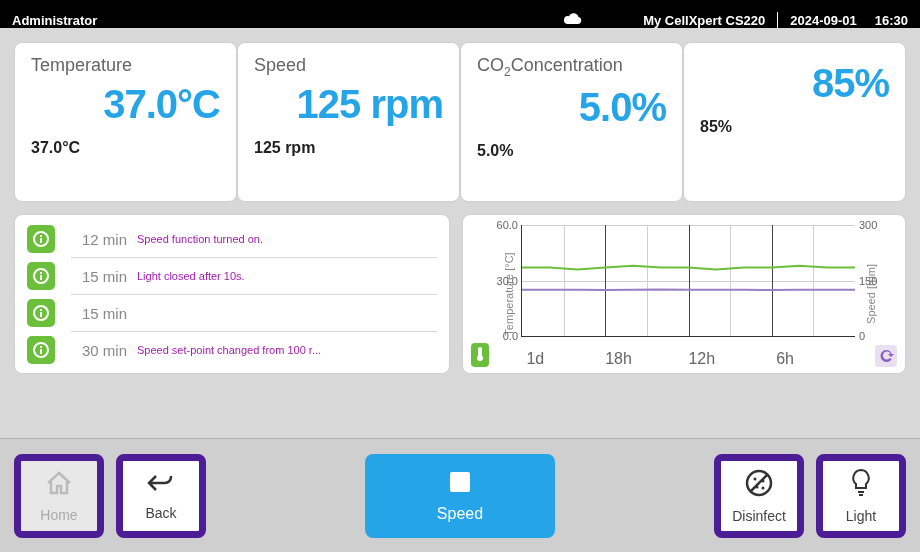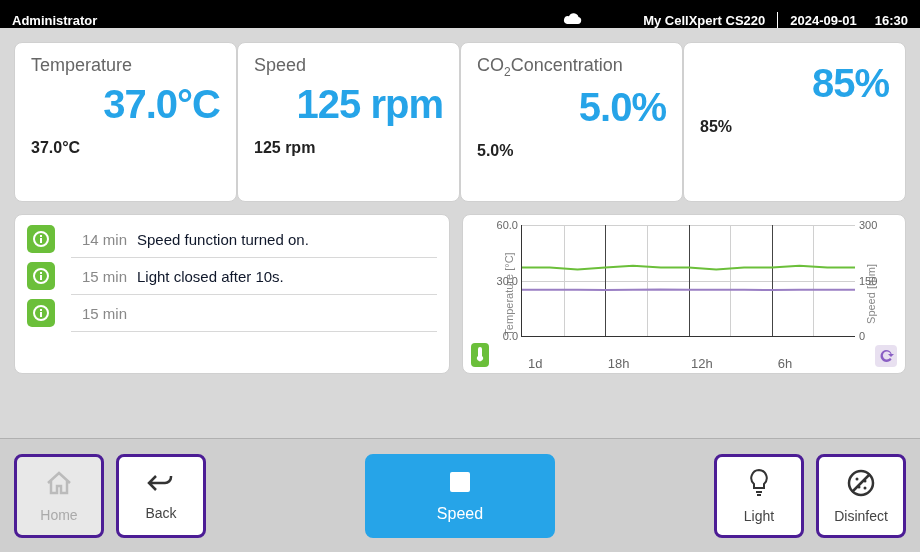--- a/index.html
+++ b/index.html
@@ -21,36 +21,36 @@
   .card-title sub{font-size:12px}
   .card-value{color:#26a4e8;font-size:40px;font-weight:bold;text-align:right;margin-top:6px;letter-spacing:-1px}
   .card-set{color:#222;font-weight:bold;font-size:16px;margin-top:12px}
   
   .row2{display:flex;gap:12px;margin-top:12px}
   .eventlog{flex:1;background:#fff;border:1px solid #d0d0d0;border-radius:8px;padding:6px 0;height:160px}
   .ev-row{display:flex;align-items:center;height:36px;padding:0 12px}
   .ev-divider{height:1px;background:#d8d8d8;margin-left:56px;margin-right:12px}
   .ev-icon{width:28px;height:28px;background:#6bbf3a;border-radius:5px;display:flex;align-items:center;justify-content:center;margin-right:12px}
   .ev-time{color:#888;font-size:15px;width:60px;text-align:right;margin-right:10px}
-  .ev-msg{color:#0f172a;font-size:15px;white-space:nowrap;overflow:hidden;text-overflow:ellipsis;flex:1}
+  .ev-msg{color:#a21caf;font-size:11px;white-space:nowrap;overflow:hidden;text-overflow:ellipsis;flex:1}
   .chartcard{flex:1;background:#fff;border:1px solid #d0d0d0;border-radius:8px;height:160px;position:relative;padding:6px 4px}
   
   .ylab-l{position:absolute;left:4px;top:50%;transform:translateY(-50%) rotate(-90deg);transform-origin:center;color:#888;font-size:11px;white-space:nowrap}
   .ylab-r{position:absolute;right:4px;top:50%;transform:translateY(-50%) rotate(-90deg);transform-origin:center;color:#888;font-size:11px;white-space:nowrap}
   .plot{position:absolute;left:58px;right:50px;top:10px;height:112px;border-left:1px solid #333;border-bottom:1px solid #333}
   .hgrid,.vgrid{position:absolute;background:#d0d0d0}
   .vmajor{position:absolute;width:1px;background:#444;top:0;bottom:0}
   .yt{position:absolute;right:100%;padding-right:4px;font-size:11px;color:#666;transform:translateY(-50%)}
   .yt-r{position:absolute;left:100%;padding-left:4px;font-size:11px;color:#666;transform:translateY(-50%)}
-  .xt{position:absolute;top:100%;padding-top:20px;font-size:13px;color:#666;transform:translateX(-50%)}
+  .xt{position:absolute;top:100%;padding-top:14px;font-size:16px;color:#666;transform:translateX(-50%)}
   .badge-temp{position:absolute;left:8px;bottom:6px;width:18px;height:24px;background:#6bbf3a;border-radius:4px;display:flex;align-items:center;justify-content:center}
   .badge-speed{position:absolute;right:8px;bottom:6px;width:22px;height:22px;background:#e8e0f0;border-radius:4px;display:flex;align-items:center;justify-content:center}
   
   .toolbar{position:absolute;left:0;right:0;bottom:0;height:114px;background:#cfcfcf;border-top:1px solid #b0b0b0;display:flex;align-items:center;padding:0 14px;gap:12px}
-  .tbtn{background:#fff;border:3px solid #4c1d95;border-radius:8px;width:90px;height:84px;display:flex;flex-direction:column;align-items:center;justify-content:center;gap:6px;cursor:pointer}
+  .tbtn{background:#fff;border:7px solid #4c1d95;border-radius:8px;width:90px;height:84px;display:flex;flex-direction:column;align-items:center;justify-content:center;gap:6px;cursor:pointer}
   .tbtn.disabled{background:#e8e8e8;color:#aaa;cursor:default}
   .tbtn-label{font-size:14px;color:#444}
   .tbtn.disabled .tbtn-label{color:#aaa}
   .tbtn.primary{background:#26a4e8;border-color:#26a4e8;width:190px}
   .tbtn.primary .tbtn-label{color:#fff;font-size:16px}
   .tspacer{flex:1}
 </style>
 </head>
 <body>
 
@@ -96,21 +96,21 @@
 
     <div class="eventlog">
       <div class="ev-row">
         <span class="ev-icon">
             <svg width="16" height="16" viewBox="0 0 16 16">
               <circle cx="8" cy="8" r="7" fill="none" stroke="#fff" stroke-width="2"></circle>
               <rect x="7" y="7" width="2" height="5" fill="#fff"></rect>
               <rect x="7" y="4" width="2" height="2" fill="#fff"></rect>
             </svg>
           </span>
-        <span class="ev-time">14 min</span>
+        <span class="ev-time">12 min</span>
         <span class="ev-msg">Speed function turned on.</span>
       </div>
       <div class="ev-divider"></div>
       <div class="ev-row">
         <span class="ev-icon">
             <svg width="16" height="16" viewBox="0 0 16 16">
               <circle cx="8" cy="8" r="7" fill="none" stroke="#fff" stroke-width="2"></circle>
               <rect x="7" y="7" width="2" height="5" fill="#fff"></rect>
               <rect x="7" y="4" width="2" height="2" fill="#fff"></rect>
             </svg>
@@ -123,20 +123,31 @@
         <span class="ev-icon">
             <svg width="16" height="16" viewBox="0 0 16 16">
               <circle cx="8" cy="8" r="7" fill="none" stroke="#fff" stroke-width="2"></circle>
               <rect x="7" y="7" width="2" height="5" fill="#fff"></rect>
               <rect x="7" y="4" width="2" height="2" fill="#fff"></rect>
             </svg>
           </span>
         <span class="ev-time">15 min</span>
       </div>
       <div class="ev-divider"></div>
+      <div class="ev-row">
+        <span class="ev-icon">
+            <svg width="16" height="16" viewBox="0 0 16 16">
+              <circle cx="8" cy="8" r="7" fill="none" stroke="#fff" stroke-width="2"></circle>
+              <rect x="7" y="7" width="2" height="5" fill="#fff"></rect>
+              <rect x="7" y="4" width="2" height="2" fill="#fff"></rect>
+            </svg>
+          </span>
+        <span class="ev-time">30 min</span>
+        <span class="ev-msg">Speed set-point changed from 100 r...</span>
+      </div>
     </div>
 
     <div class="chartcard">
       <span class="ylab-l">Temperature [°C]</span>
       <span class="ylab-r">Speed [rpm]</span>
       <div class="plot">
 
         <span class="yt" style="top:100%">0.0</span>
         <span class="yt" style="top:50%">30.0</span>
         <span class="yt" style="top:0%">60.0</span>
@@ -196,29 +207,29 @@
   </div>
   <span class="tspacer"></span>
   <div class="tbtn primary">
     <span><svg width="26" height="26" viewBox="0 0 26 26">
           <rect x="3" y="3" width="20" height="20" rx="2" fill="#fff"></rect>
         </svg></span>
     <span class="tbtn-label">Speed</span>
   </div>
   <span class="tspacer"></span>
   <div class="tbtn">
-    <span><svg width="24" height="30" viewBox="0 0 24 30">
-          <path fill="none" stroke="#333" stroke-width="2" d="M12 2a8 8 0 0 0-5 14v4h10v-4A8 8 0 0 0 12 2zM9 24h6M10 27h4"></path>
-        </svg></span>
-    <span class="tbtn-label">Light</span>
-  </div>
-  <div class="tbtn">
     <span><svg width="30" height="30" viewBox="0 0 30 30">
           <circle cx="15" cy="15" r="12" fill="none" stroke="#333" stroke-width="2.5"></circle>
           <line x1="6" y1="24" x2="24" y2="6" stroke="#333" stroke-width="2.5"></line>
           <circle cx="11" cy="11" r="1.5" fill="#333"></circle>
           <circle cx="19" cy="13" r="1.5" fill="#333"></circle>
           <circle cx="13" cy="19" r="1.5" fill="#333"></circle>
           <circle cx="19" cy="20" r="1.5" fill="#333"></circle>
         </svg></span>
     <span class="tbtn-label">Disinfect</span>
   </div>
+  <div class="tbtn">
+    <span><svg width="24" height="30" viewBox="0 0 24 30">
+          <path fill="none" stroke="#333" stroke-width="2" d="M12 2a8 8 0 0 0-5 14v4h10v-4A8 8 0 0 0 12 2zM9 24h6M10 27h4"></path>
+        </svg></span>
+    <span class="tbtn-label">Light</span>
+  </div>
 </div>
 
 </body></html>

